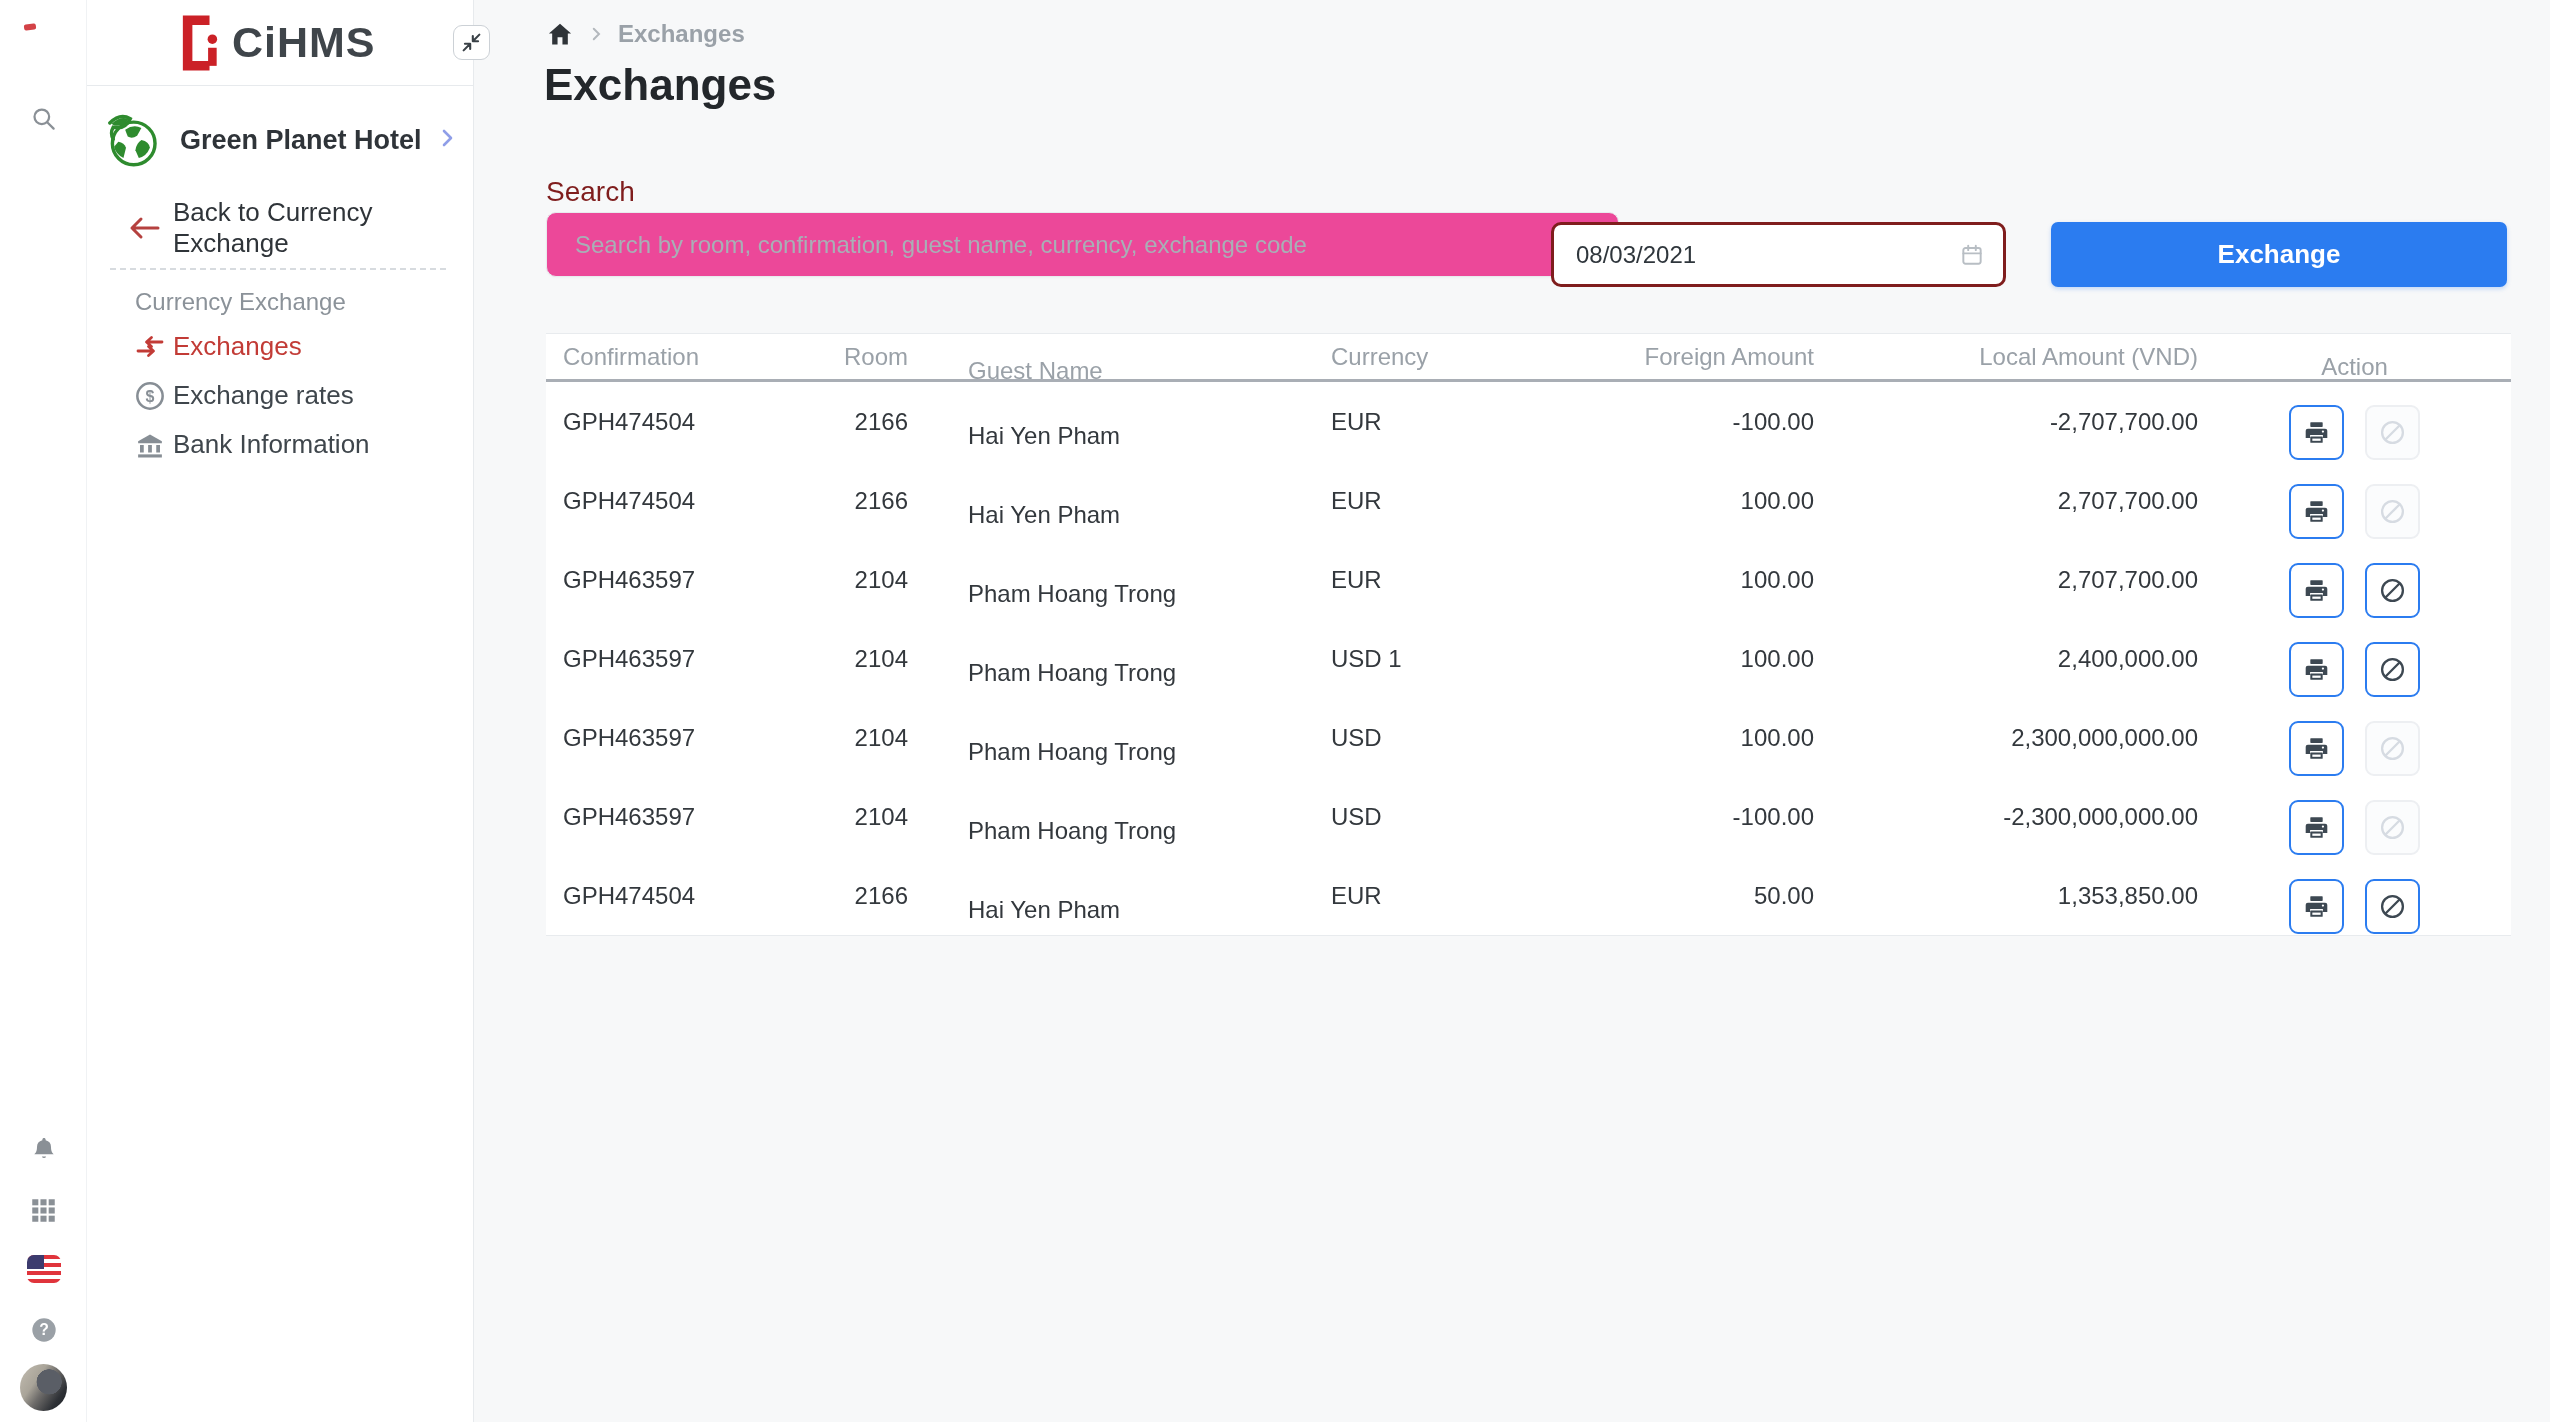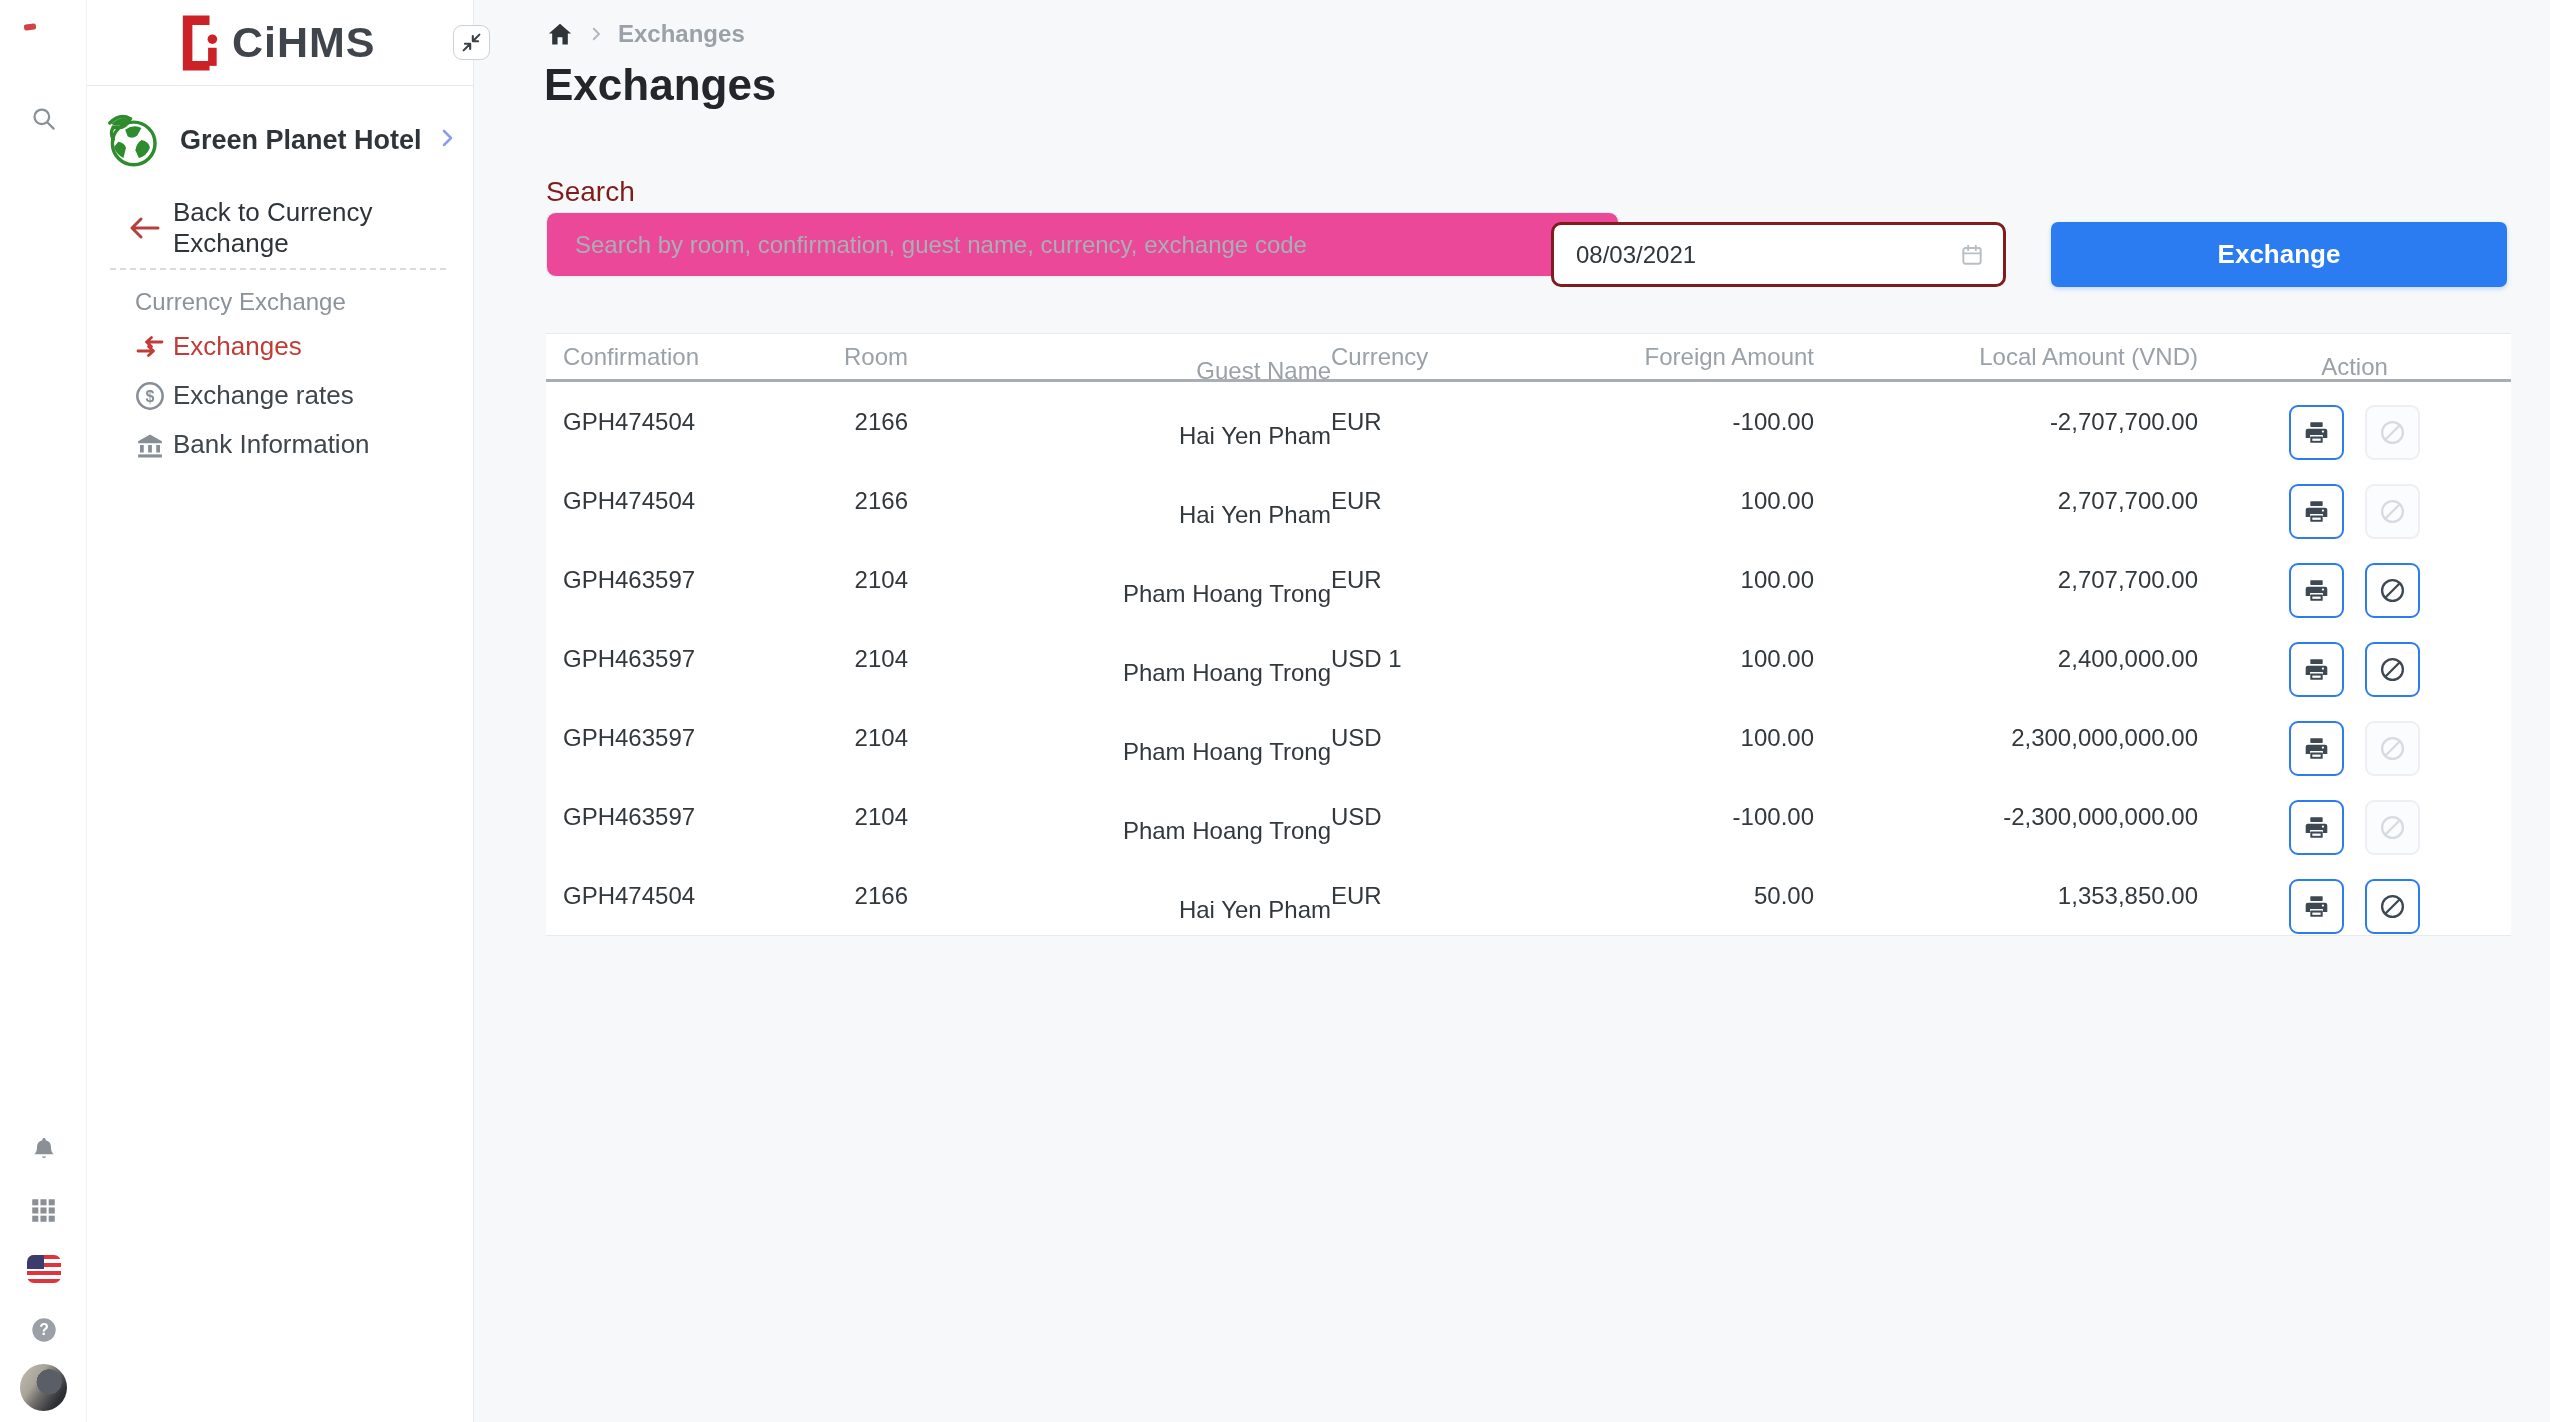--- a/index.html
+++ b/index.html
@@ -139,21 +139,21 @@
   }
   .thead{
     display:flex;height:48px;align-items:center;
     border-bottom:3px solid #a9aeb5;
   }
   .hc{font-size:24px;color:var(--text-gray);}
   .trow{display:flex;height:79px;align-items:center;}
   .td{font-size:24px;color:var(--text-cell);white-space:nowrap;overflow:hidden;}
   .c1{width:270px;padding-left:17px;text-align:left;}
   .c2{width:92px;text-align:right;}
-  .c3{width:423px;padding-left:60px;text-align:right;margin-top:29px;}
+  .c3{width:423px;padding-left:60px;text-align:left;margin-top:29px;}
   .c4{width:235px;text-align:left;}
   .c5{width:248px;text-align:right;}
   .c6{width:384px;text-align:right;}
   .c7{width:313px;display:flex;justify-content:center;align-items:center;gap:21px;margin-top:21px;}
   .thead .c7{justify-content:center;}
   .abtn{
     width:55px;height:55px;border-radius:9px;background:#ffffff;
     border:2px solid var(--accent-blue);display:flex;align-items:center;justify-content:center;
     cursor:pointer;color:#3d4852;padding:0;
   }

